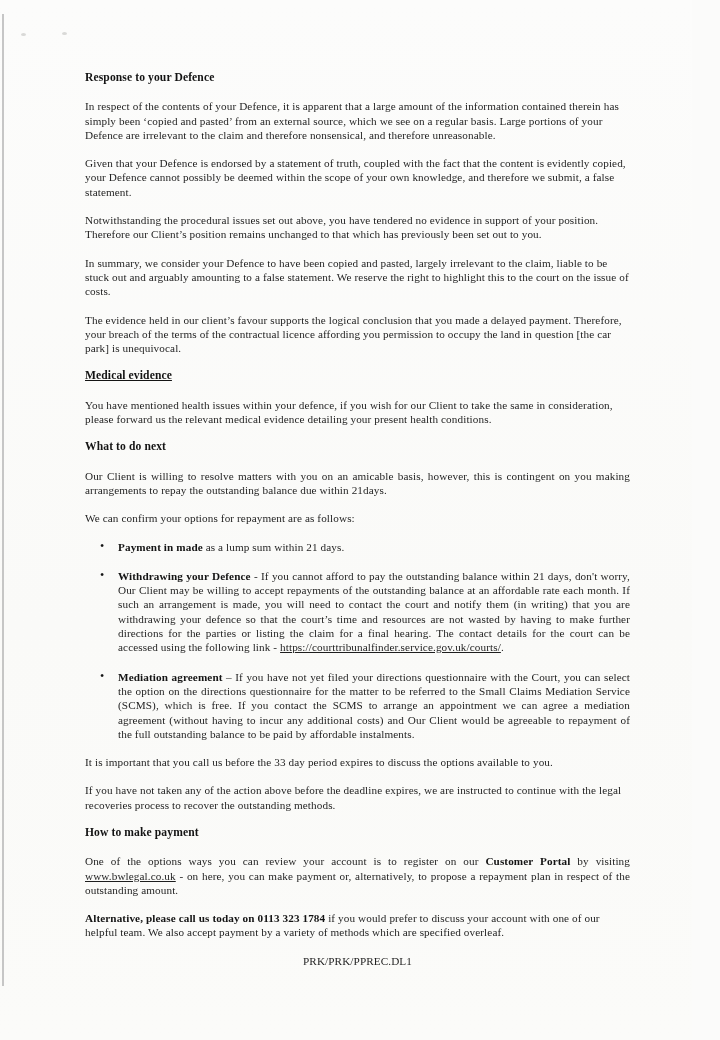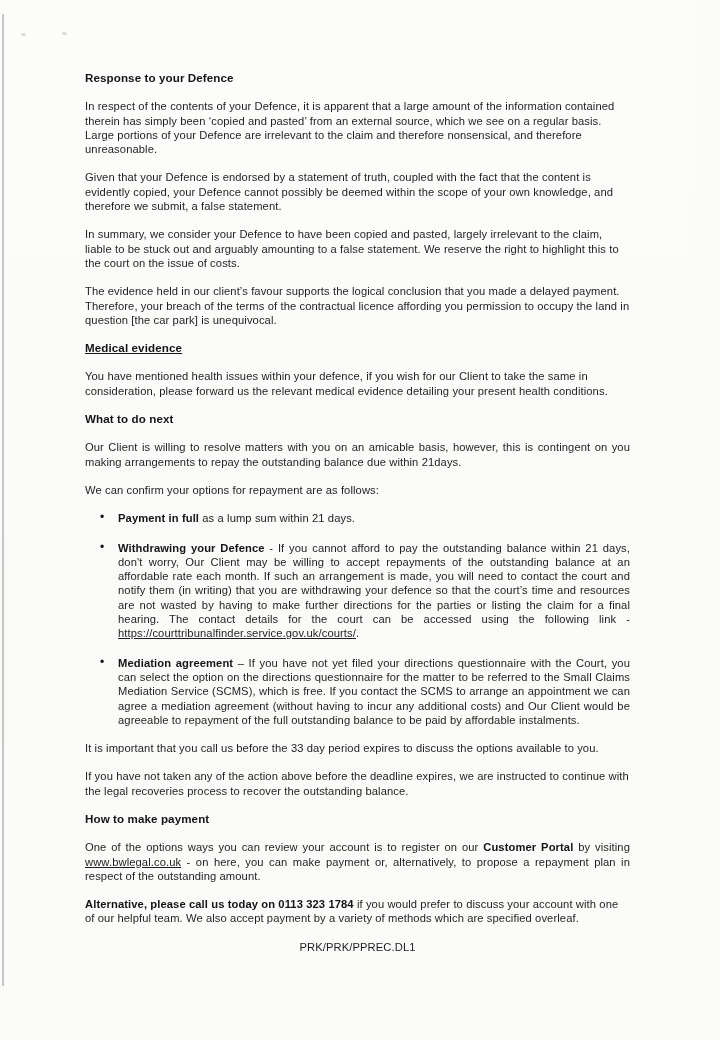--- a/index.html
+++ b/index.html
@@ -8,21 +8,21 @@
     width: 720px;
     height: 1040px;
     background: #fbfbfa;
     overflow: hidden;
   }
   .page {
     position: relative;
     width: 692px;
     height: 1040px;
     background: linear-gradient(180deg, #fcfcfb 0%, #fafaf8 60%, #fbfbf9 100%);
-    font-family: Liberation Sans, sans-serif;
+    font-family: Liberation Serif, serif;
     color: #1e1e1e;
   }
   
   .scan-edge {
     position: absolute;
     left: 2px;
     top: 14px;
     width: 2px;
     height: 972px;
     background: #b4b4b4;
@@ -94,50 +94,51 @@
   <div class="speck speck2"></div>
 
   <div class="content">
 
     <p class="h">Response to your Defence</p>
 
     <p>In respect of the contents of your Defence, it is apparent that a large amount of the information contained therein has simply been ‘copied and pasted’ from an external source, which we see on a regular basis. Large portions of your Defence are irrelevant to the claim and therefore nonsensical, and therefore unreasonable.</p>
 
     <p>Given that your Defence is endorsed by a statement of truth, coupled with the fact that the content is evidently copied, your Defence cannot possibly be deemed within the scope of your own knowledge, and therefore we submit, a false statement.</p>
 
+    <p>Notwithstanding the procedural issues set out above, you have tendered no evidence in support of your position. Therefore our Client’s position remains unchanged to that which has previously been set out to you.</p>
 
     <p>In summary, we consider your Defence to have been copied and pasted, largely irrelevant to the claim, liable to be stuck out and arguably amounting to a false statement. We reserve the right to highlight this to the court on the issue of costs.</p>
 
     <p>The evidence held in our client’s favour supports the logical conclusion that you made a delayed payment. Therefore, your breach of the terms of the contractual licence affording you permission to occupy the land in question [the car park] is unequivocal.</p>
 
     <p class="h u">Medical evidence</p>
 
     <p>You have mentioned health issues within your defence, if you wish for our Client to take the same in consideration, please forward us the relevant medical evidence detailing your present health conditions.</p>
 
     <p class="h">What to do next</p>
 
     <p class="justify">Our Client is willing to resolve matters with you on an amicable basis, however, this is contingent on you making arrangements to repay the outstanding balance due within 21days.</p>
 
     <p>We can confirm your options for repayment are as follows:</p>
 
     <ul class="bullets">
       <li>
-        <b>Payment in full</b><span> as a lump sum within 21 days.</span>
+        <b>Payment in made</b><span> as a lump sum within 21 days.</span>
       </li>
       <li class="justify">
         <b>Withdrawing your Defence</b><span> - If you cannot afford to pay the outstanding balance within 21 days, don't worry, Our Client may be willing to accept repayments of the outstanding balance at an affordable rate each month. If such an arrangement is made, you will need to contact the court and notify them (in writing) that you are withdrawing your defence so that the court’s time and resources are not wasted by having to make further directions for the parties or listing the claim for a final hearing. The contact details for the court can be accessed using the following link - </span><span class="link">https://courttribunalfinder.service.gov.uk/courts/</span><span>.</span>
       </li>
       <li class="justify">
         <b>Mediation agreement</b><span> – If you have not yet filed your directions questionnaire with the Court, you can select the option on the directions questionnaire for the matter to be referred to the Small Claims Mediation Service (SCMS), which is free. If you contact the SCMS to arrange an appointment we can agree a mediation agreement (without having to incur any additional costs) and Our Client would be agreeable to repayment of the full outstanding balance to be paid by affordable instalments.</span>
       </li>
     </ul>
 
     <p>It is important that you call us before the 33 day period expires to discuss the options available to you.</p>
 
-    <p>If you have not taken any of the action above before the deadline expires, we are instructed to continue with the legal recoveries process to recover the outstanding balance.</p>
+    <p>If you have not taken any of the action above before the deadline expires, we are instructed to continue with the legal recoveries process to recover the outstanding methods.</p>
 
     <p class="h">How to make payment</p>
 
     <p class="justify">
       <span>One of the options ways you can review your account is to register on our </span><b>Customer Portal</b><span> by visiting </span><span class="link">www.bwlegal.co.uk</span><span> - on here, you can make payment or, alternatively, to propose a repayment plan in respect of the outstanding amount.</span>
     </p>
 
     <p>
       <b>Alternative, please call us today on 0113 323 1784</b><span> if you would prefer to discuss your account with one of our helpful team. We also accept payment by a variety of methods which are specified overleaf.</span>
     </p>

